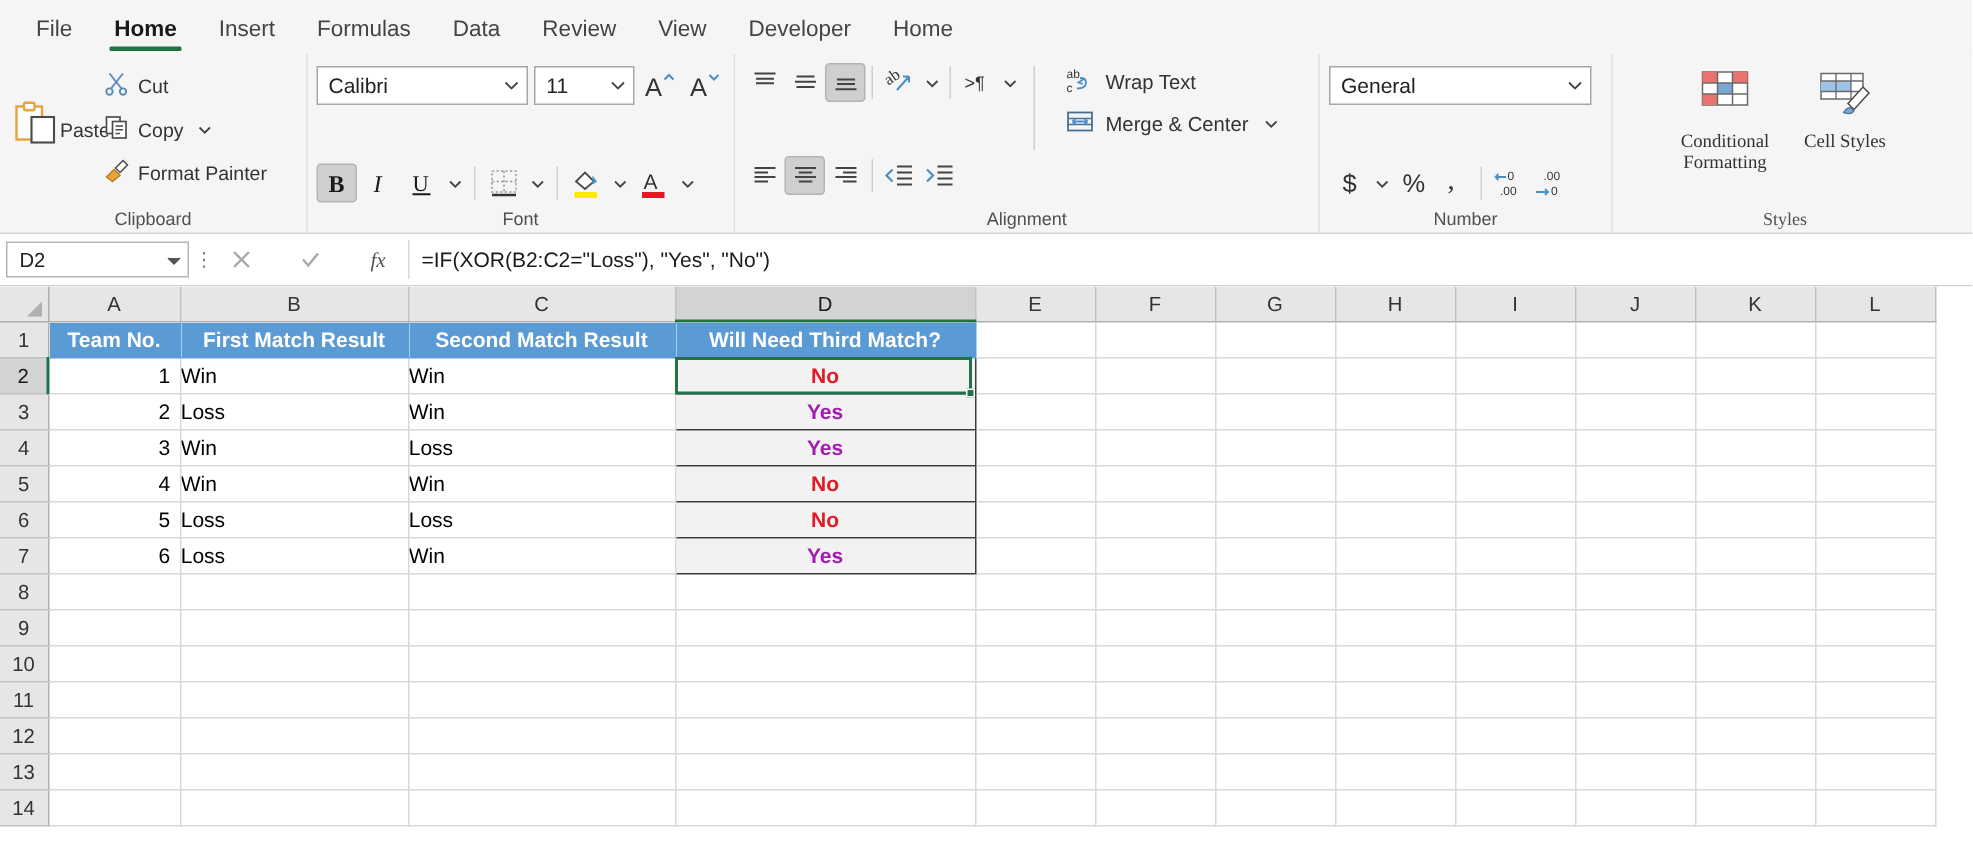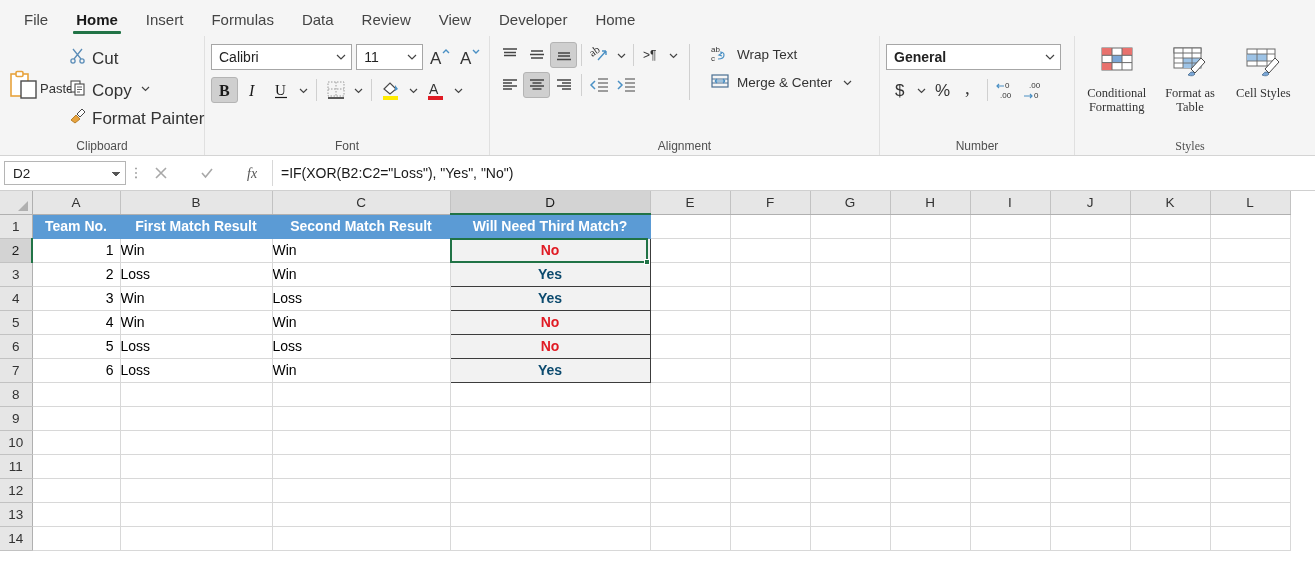--- a/index.html
+++ b/index.html
@@ -68,59 +68,59 @@
   .g-clip { width: 205px; }
   .clip-inner { display: flex; width: 100%; }
   .paste-btn {
     width: 58px;
     display: flex; align-items: center;
     padding-top: 4px; cursor: pointer; border-radius: 3px;
   }
   .paste-label { font-size: 13px; color: #333; margin-top: 2px; }
   .clip-right { display: flex; flex-direction: column; gap: 2px; padding-top: 5px; }
   .clip-item {
-    display: flex; align-items: flex-end; gap: 6px;
-    font-size: 17px; color: #333;
+    display: flex; align-items: center; gap: 6px;
+    font-size: 13px; color: #333;
     padding: 2px 5px; border-radius: 3px; cursor: pointer;
     white-space: nowrap;
   }
 
   
   .g-font { width: 285px; }
   .font-row1 { display: flex; align-items: center; gap: 4px; padding-top: 4px; }
   .font-row2 { display: flex; align-items: center; gap: 1px; margin-top: 7px; }
   .combo {
     height: 26px;
     background: #fff;
     border: 1px solid #a6a6a6;
     display: flex; align-items: center;
     padding: 0 4px 0 7px;
     font-size: 14px; color: #222;
     cursor: pointer;
   }
   .combo span.val { flex: 1; overflow: hidden; white-space: nowrap; }
   .combo-font { width: 145px; }
   .combo-size { width: 68px; }
-  .combo-numfmt { width: 175px; font-weight: bold; }
+  .combo-numfmt { width: 175px; }
   .ic-btn {
     width: 27px; height: 26px;
     display: flex; align-items: center; justify-content: center;
     border-radius: 3px; cursor: pointer;
   }
   .ic-btn.on { background: #cfcfcf; border: 1px solid #b4b4b4; }
   .caret-btn {
     width: 16px; height: 26px;
     display: flex; align-items: center; justify-content: center;
     border-radius: 3px; cursor: pointer;
   }
   .vsep { width: 1px; height: 22px; background: #d0d0d0; margin: 0 4px; }
 
   
   .g-align { width: 390px; }
-  .al-col { display: flex; flex-direction: column; }
+  .al-col { display: flex; flex-direction: column; gap: 32px; }
   .al-row { display: flex; align-items: center; height: 30px; }
   .al-right { display: flex; flex-direction: column; justify-content: center; padding-left: 6px; }
   .al-item {
     display: flex; align-items: center; gap: 7px;
     font-size: 13.5px; color: #333;
     padding: 3px 6px; border-radius: 3px; cursor: pointer;
     height: 28px; white-space: nowrap;
   }
 
   
@@ -239,21 +239,21 @@
     border-right: 1px solid #5b9bd5;
     border-bottom: 1px solid #5b9bd5;
   }
   td.cell.num { text-align: right; padding-right: 6px; }
   td.cell.res {
     background: #f2f2f2;
     text-align: center;
     font-weight: bold;
     border: 1px solid #3c3c3c;
   }
-  td.cell.res.yes { color: #0c4a6e; }
+  td.cell.res.yes { color: #a21caf; }
   td.cell.res.no  { color: #e01b24; }
 
   .selbox {
     position: absolute;
     border: 2px solid #217346;
     pointer-events: none;
     z-index: 5;
   }
   .fillhandle {
     position: absolute;
@@ -605,33 +605,20 @@
           <svg width="38" height="34" viewBox="0 0 38 34">
             <rect x="4" y="3" width="30" height="22" fill="#fff" stroke="#6a6a6a" stroke-width="1"></rect>
             <rect x="4" y="3" width="10" height="7.3" fill="#e8726e"></rect>
             <rect x="14" y="10.3" width="10" height="7.3" fill="#7ba7d7"></rect>
             <rect x="4" y="17.6" width="10" height="7.4" fill="#e8726e"></rect>
             <rect x="24" y="3" width="10" height="7.3" fill="#e8726e"></rect>
             <path d="M14 3 v22 M24 3 v22 M4 10.3 h30 M4 17.6 h30" stroke="#6a6a6a" stroke-width="1"></path>
           </svg>
         </span>
         <span class="style-txt">Conditional Formatting</span>
-      </div>
-      <div class="style-btn">
-        <span>
-          <svg width="38" height="34" viewBox="0 0 38 34">
-            <rect x="3" y="3" width="27" height="20" fill="#fff" stroke="#6a6a6a" stroke-width="1"></rect>
-            <rect x="3" y="3" width="27" height="5" fill="#fff" stroke="#6a6a6a" stroke-width="1"></rect>
-            <rect x="12" y="13" width="18" height="10" fill="#9dc3e6"></rect>
-            <path d="M12 3 v20 M21 3 v20 M3 13 h27 M3 18 h27" stroke="#6a6a6a" stroke-width=".9"></path>
-            <path d="M20 24 L30 13 L34 17 L24 28 Z" fill="#fff" stroke="#4a4a4a" stroke-width="1"></path>
-            <path d="M17 30 q3 -4 5 -3 l2 2 q-2 3 -7 1 Z" fill="#7ba7d7" stroke="#4a6f92" stroke-width=".8"></path>
-          </svg>
-        </span>
-        <span class="style-txt">Format as Table</span>
       </div>
       <div class="style-btn">
         <span>
           <svg width="38" height="34" viewBox="0 0 38 34">
             <rect x="3" y="4" width="28" height="17" fill="#fff" stroke="#6a6a6a" stroke-width="1"></rect>
             <rect x="3" y="9" width="20" height="7" fill="#9dc3e6"></rect>
             <path d="M3 9 h28 M3 16 h28 M13 4 v17 M23 4 v17" stroke="#6a6a6a" stroke-width=".9"></path>
             <path d="M21 24 L31 13 L35 17 L25 28 Z" fill="#fff" stroke="#4a4a4a" stroke-width="1"></path>
             <path d="M18 30 q3 -4 5 -3 l2 2 q-2 3 -7 1 Z" fill="#7ba7d7" stroke="#4a6f92" stroke-width=".8"></path>
           </svg>

